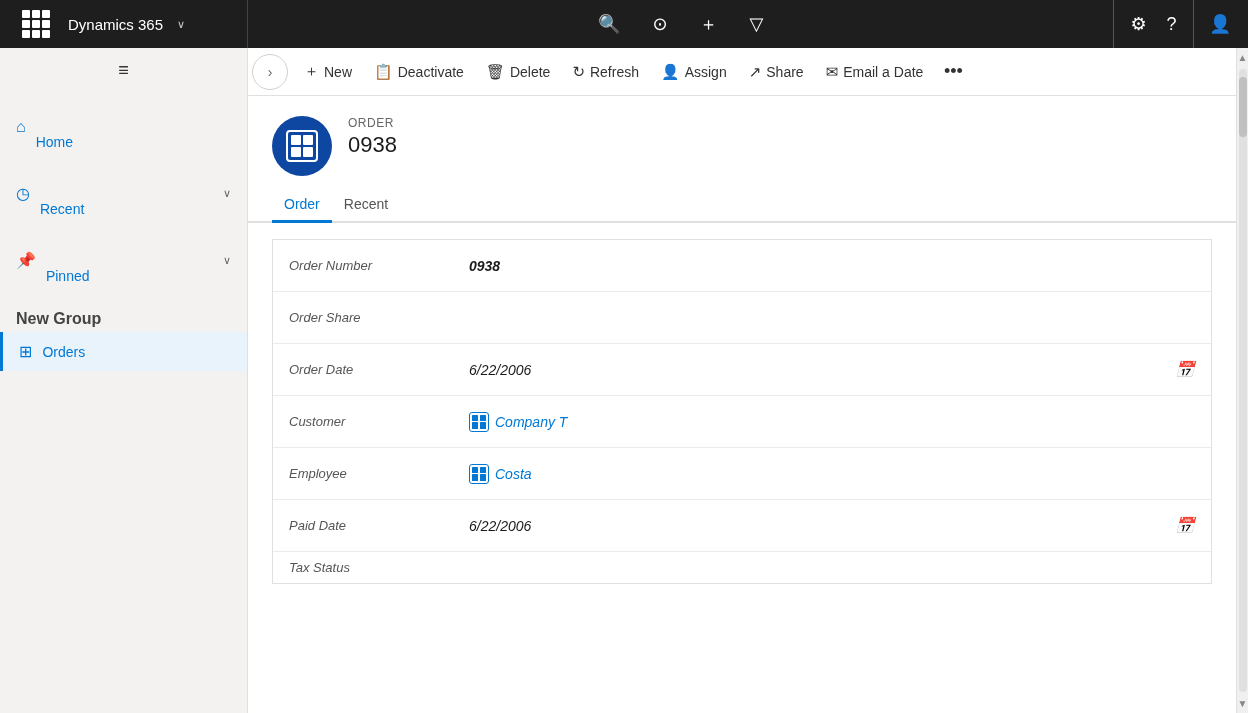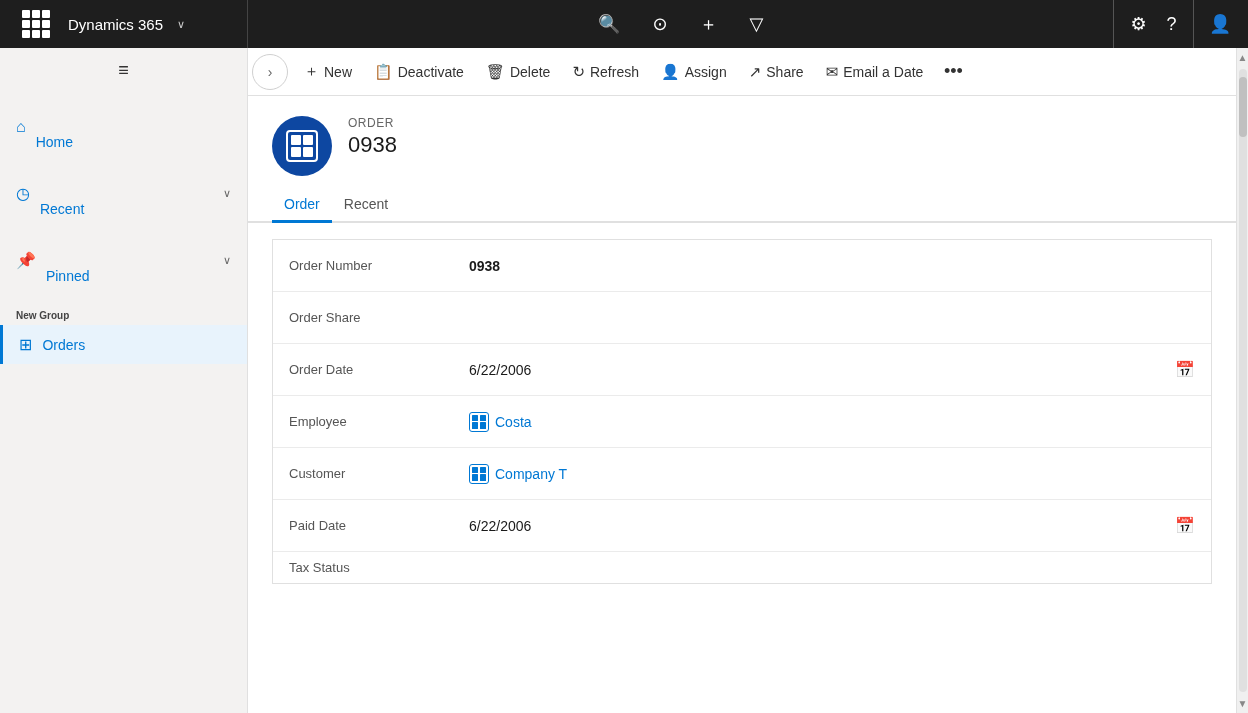--- a/index.html
+++ b/index.html
@@ -96,21 +96,21 @@
       padding: 10px 16px;
       cursor: pointer;
       color: #0078d4;
       font-size: 14px;
     }
     .sidebar-nav-item .nav-label { flex: 1; margin-top: 31px; }
     .sidebar-nav-item .nav-chevron { font-size: 11px; color: #666; }
     .nav-icon { font-size: 16px; }
     .sidebar-section-label {
       padding: 16px 16px 4px;
-      font-size: 10px;
+      font-size: 16px;
       font-weight: 600;
       color: #444;
       text-transform: none;
     }
     .sidebar-link-item {
       display: flex;
       align-items: center;
       gap: 10px;
       padding: 10px 16px;
       cursor: pointer;
@@ -247,20 +247,21 @@
     
     .form-container {
       flex: 1;
       overflow-y: auto;
       background: white;
     }
     .form-section {
       margin: 16px 24px;
       border: 1px solid #e0e0e0;
       border-radius: 0;
+      font-style: italic;
     }
     .form-row {
       display: flex;
       align-items: center;
       min-height: 52px;
       border-bottom: 1px solid #ebebeb;
       padding: 8px 16px;
     }
     .form-row:last-child { border-bottom: none; }
     .form-label {
@@ -471,46 +472,46 @@
           <span class="form-label">Order Share</span>
         </div>
 
         <div class="form-row">
           <span class="form-label">Order Date</span>
           <span class="form-value">6/22/2006</span>
           <span class="form-row-icon">📅</span>
         </div>
 
         <div class="form-row">
+          <span class="form-label">Customer</span>
+          <span class="form-value link">
+            <span class="entity-icon">
+              <div class="entity-dot"></div>
+                <div class="entity-dot"></div>
+              <div class="entity-dot"></div>
+                <div class="entity-dot"></div>
+            </span>
+            <span>Company T</span>
+          </span>
+        </div>
+
+        <div class="form-row">
           <span class="form-label">Employee</span>
           <span class="form-value link">
             <span class="entity-icon">
               <div class="entity-dot"></div>
                 <div class="entity-dot"></div>
               <div class="entity-dot"></div>
                 <div class="entity-dot"></div>
             </span>
             <span>Costa</span>
           </span>
         </div>
 
         <div class="form-row">
-          <span class="form-label">Customer</span>
-          <span class="form-value link">
-            <span class="entity-icon">
-              <div class="entity-dot"></div>
-                <div class="entity-dot"></div>
-              <div class="entity-dot"></div>
-                <div class="entity-dot"></div>
-            </span>
-            <span>Company T</span>
-          </span>
-        </div>
-
-        <div class="form-row">
           <span class="form-label">Paid Date</span>
           <span class="form-value">6/22/2006</span>
           <span class="form-row-icon">📅</span>
         </div>
 
         <div class="form-row" style="min-height:30px;">
           <span class="form-label">Tax Status</span>
           <span class="form-value"></span>
         </div>
 

